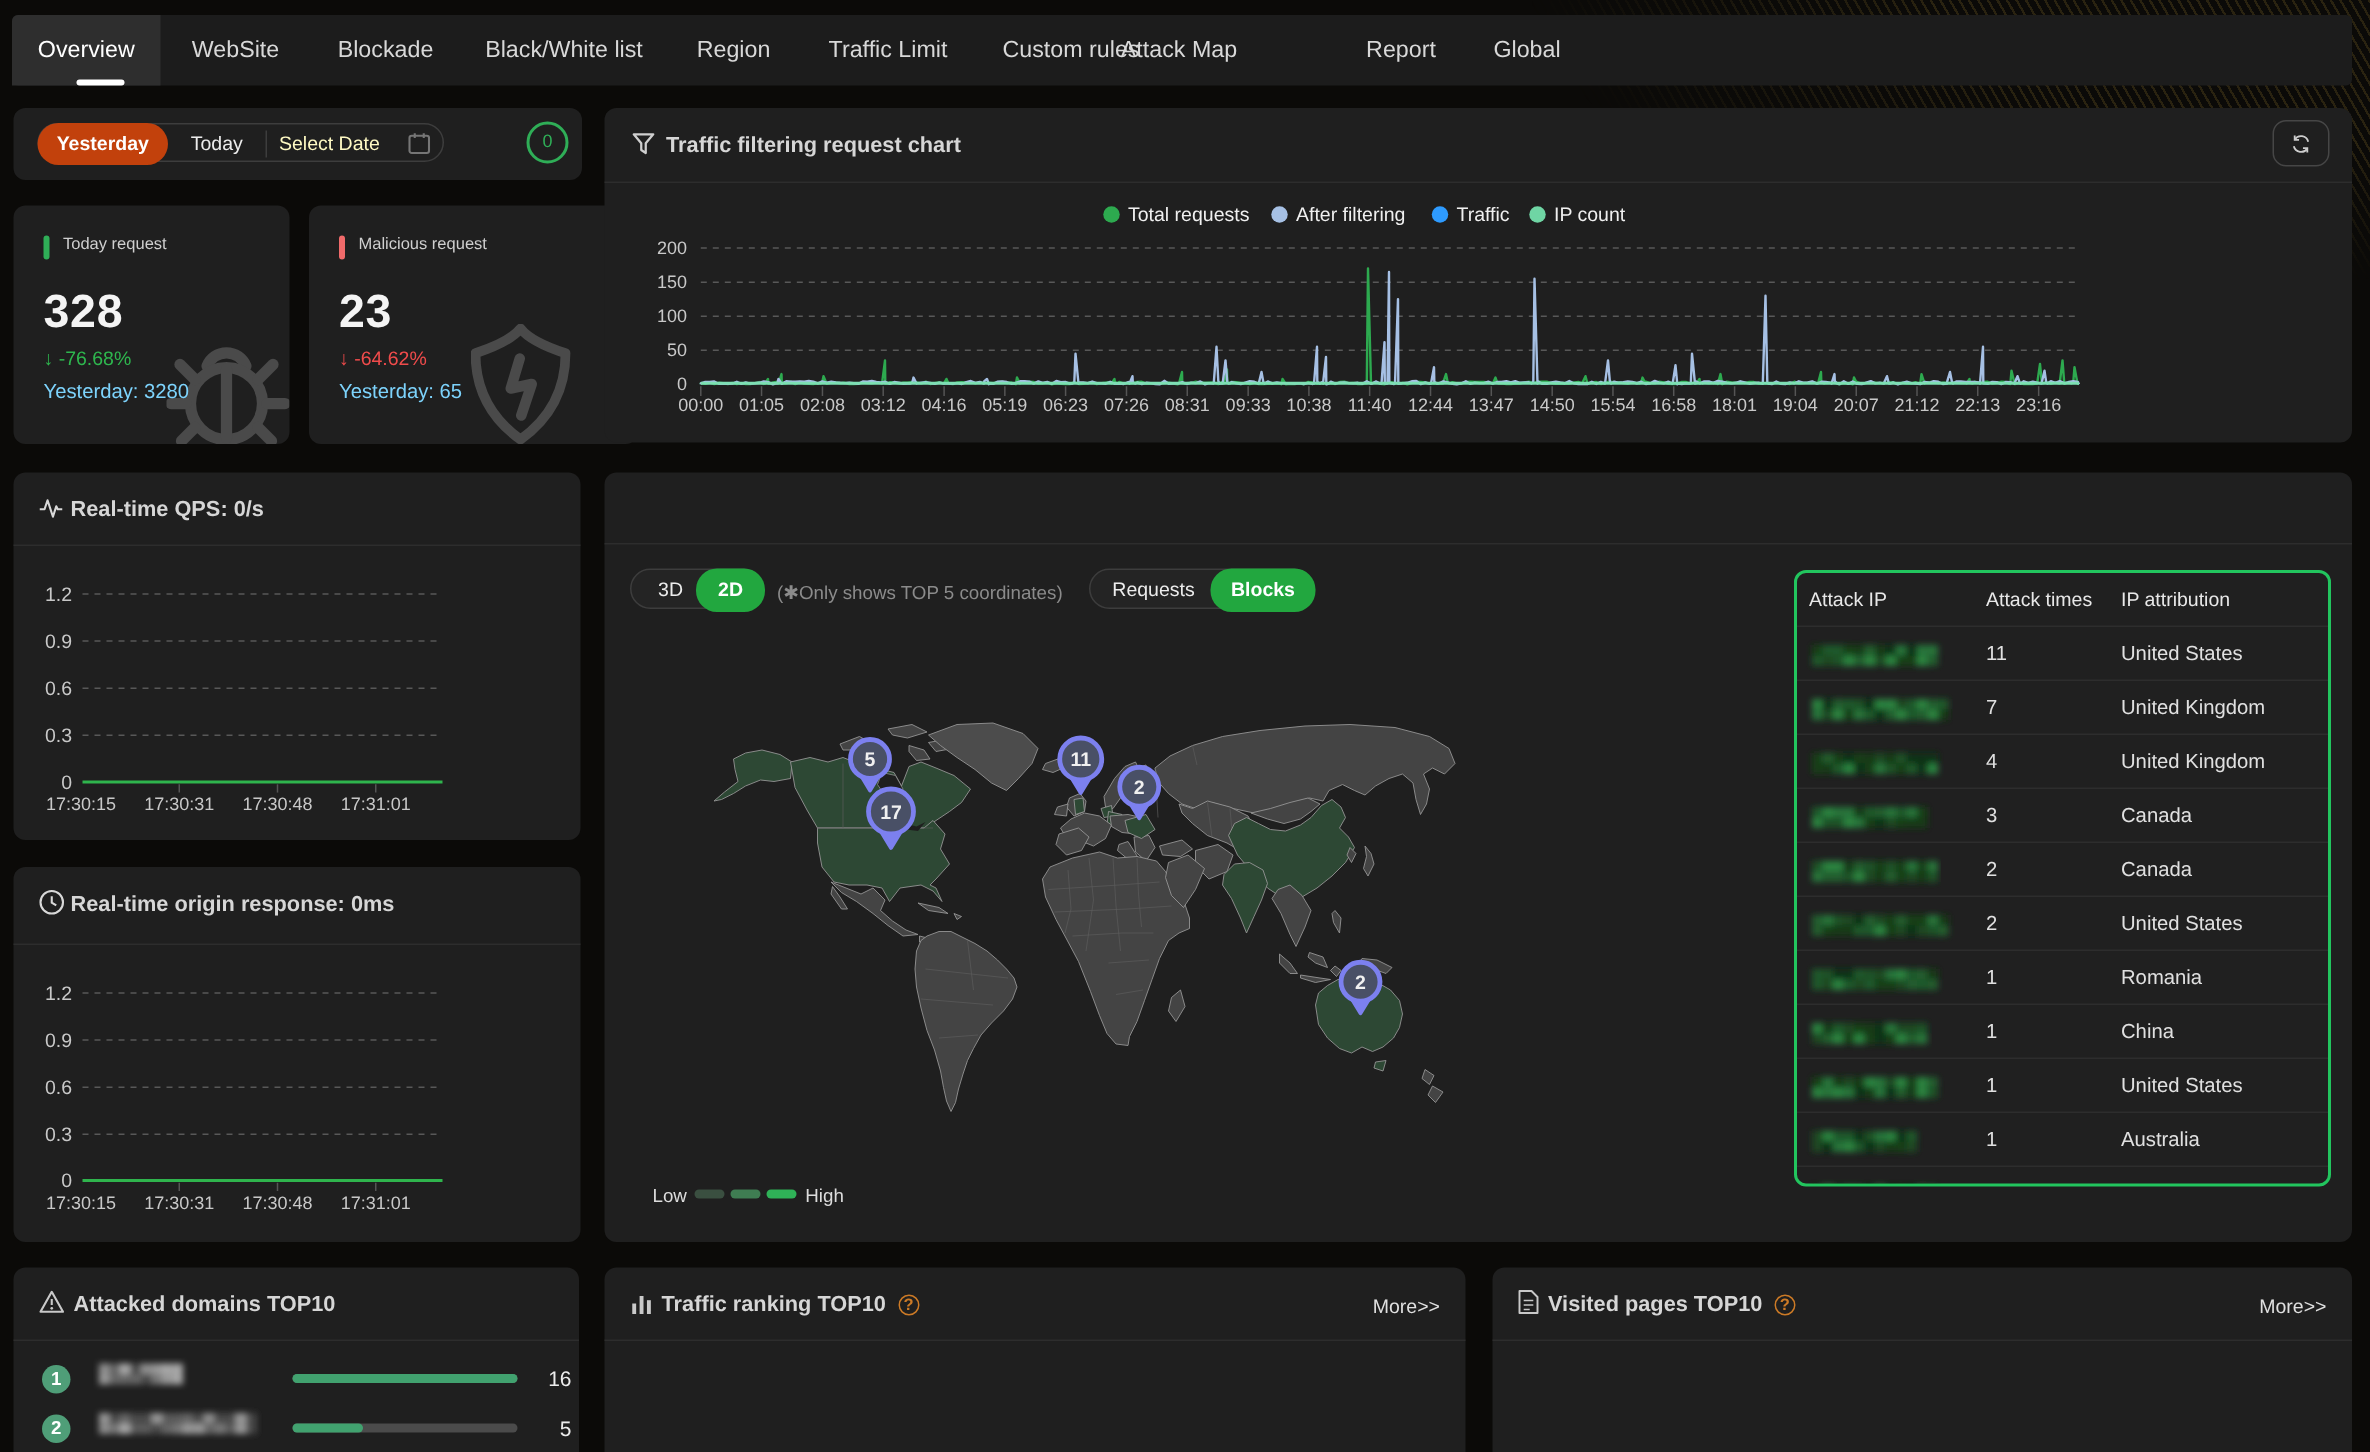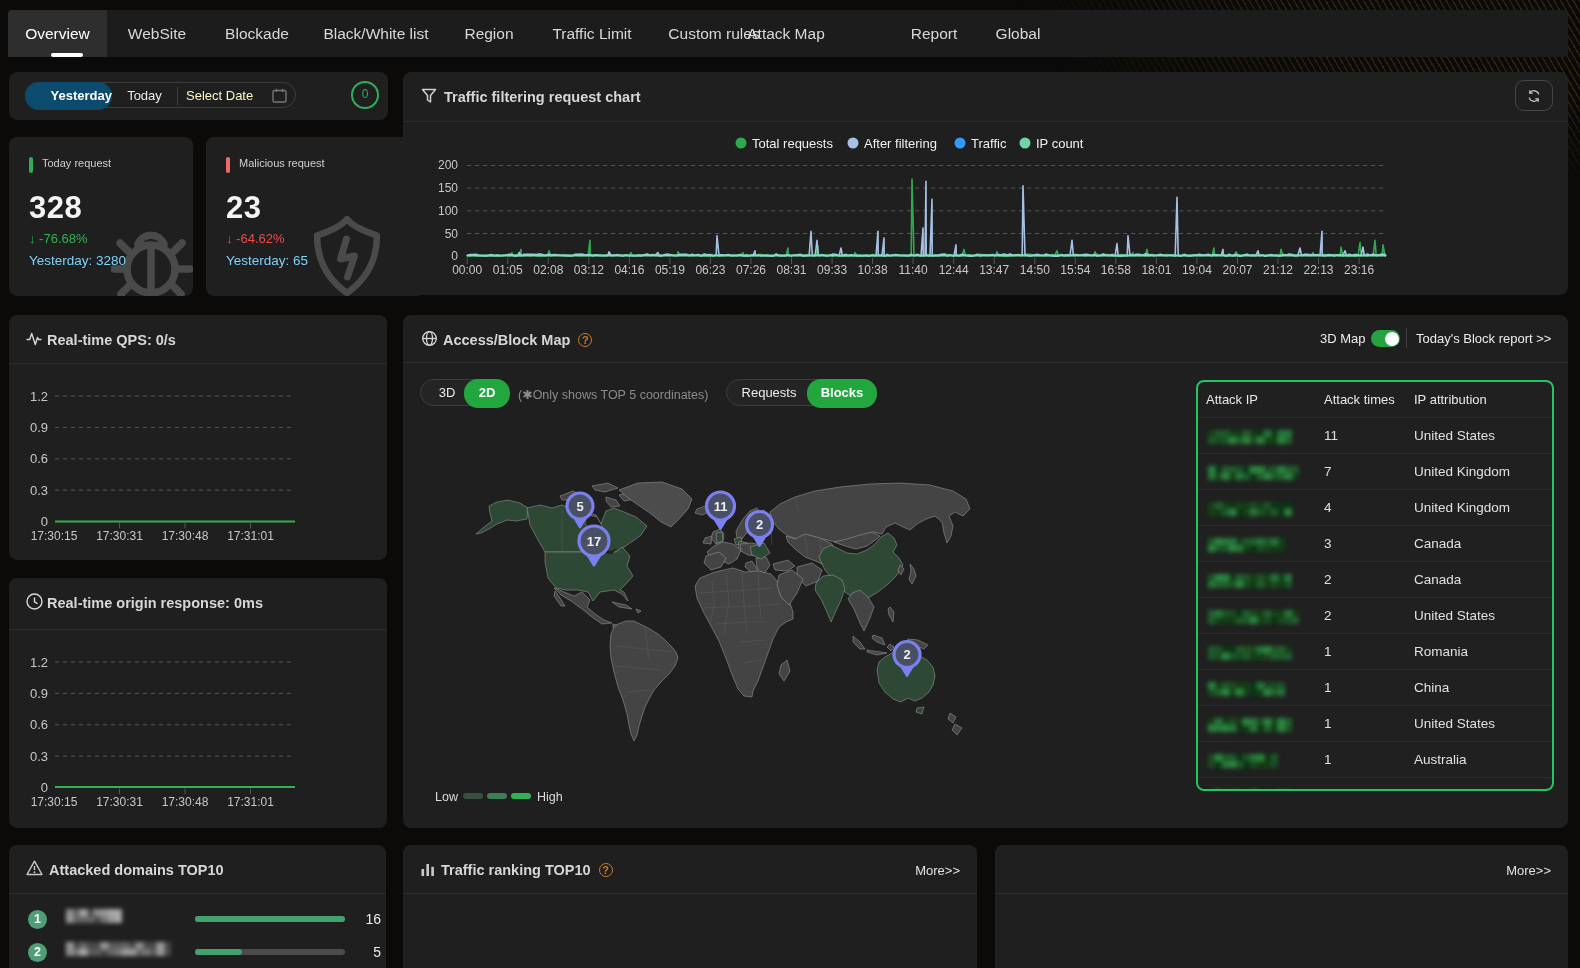--- a/index.html
+++ b/index.html
@@ -18,21 +18,21 @@
 
   
   #nav { position:absolute; left:8px; top:10px; width:1560px; height:47px; background:#1c1c1c; border-radius:4px; z-index:2; }
   #nav .tab { position:absolute; top:0; height:47px; line-height:47px; font-size:15.5px; color:#d8d8d8; transform:translateX(-50%); white-space:nowrap; }
   #nav .active-bg { position:absolute; left:0; top:0; width:99px; height:47px; background:#2e2e2e; border-radius:4px 0 0 0; }
   #nav .underline { position:absolute; left:43px; top:43px; width:32px; height:3.5px; background:#fff; border-radius:2px; }
 
   
   #toolbar { left:9px; top:72px; width:379px; height:48px; }
   #seg { position:absolute; left:16px; top:10px; width:271px; height:26px; border:1px solid #3d3d3d; border-radius:14px; background:#1f1f1f; }
-  #seg .yes { position:absolute; left:-1px; top:-1px; width:87px; height:28px; background:#0c4a6e; border-radius:14px; color:#fff; font-weight:bold; font-size:13px; text-align:right; line-height:27px; }
+  #seg .yes { position:absolute; left:-1px; top:-1px; width:87px; height:28px; background:#c2410c; border-radius:14px; color:#fff; font-weight:bold; font-size:13px; text-align:center; line-height:27px; }
   #seg .tod { position:absolute; left:86px; top:0; width:65px; height:26px; color:#ececec; font-size:13px; text-align:center; line-height:25px; }
   #seg .sep { position:absolute; left:151px; top:4px; width:1px; height:18px; background:#3d3d3d; }
   #seg .sel { position:absolute; left:160px; top:0; height:26px; color:#fef9c3; font-size:13px; line-height:25px; }
   #badge { position:absolute; left:342px; top:9px; width:28px; height:28px; border:2.5px solid #2fae57; border-radius:50%; color:#2fae57; font-size:12px; text-align:center; line-height:23px; }
 
   
   #stat1 { left:9px; top:137px; width:184px; height:159px; overflow:hidden; }
   #stat2 { left:206px; top:137px; width:219px; height:159px; overflow:hidden; }
   .stat .t,.stat .num,.stat .delta,.stat .yest { z-index:2; }
   .stat .bar { position:absolute; left:20px; top:20px; width:4px; height:16px; border-radius:2px; }
@@ -284,34 +284,20 @@
       <line x1="110.5" y1="210.5" x2="110.5" y2="216" stroke="#555" stroke-width="1"></line>
       <text x="110.5" y="228" font-size="12" fill="#c8c8c8" text-anchor="middle">17:30:31</text>
       <line x1="176.0" y1="210.5" x2="176.0" y2="216" stroke="#555" stroke-width="1"></line>
       <text x="176.0" y="228" font-size="12" fill="#c8c8c8" text-anchor="middle">17:30:48</text>
       <line x1="241.5" y1="210.5" x2="241.5" y2="216" stroke="#555" stroke-width="1"></line>
       <text x="241.5" y="228" font-size="12" fill="#c8c8c8" text-anchor="middle">17:31:01</text>
     </svg>
 </div>
 
 <div id="mapcard" class="card">
-  <div class="hdr">
-    <svg style="position:absolute;left:19px;top:16px;" width="15" height="15" viewBox="0 0 15 15">
-        <circle cx="7.5" cy="7.5" r="6.8" fill="none" stroke="#d8d8d8" stroke-width="1.3"></circle>
-        <ellipse cx="7.5" cy="7.5" rx="3" ry="6.8" fill="none" stroke="#d8d8d8" stroke-width="1.3"></ellipse>
-        <line x1="0.7" y1="7.5" x2="14.3" y2="7.5" stroke="#d8d8d8" stroke-width="1.3"></line>
-      </svg>
-    <div class="ttl" style="left:40px;">Access/Block Map<span class="qmark">?</span></div>
-    <div style="position:absolute;left:917px;top:16px;font-size:13px;color:#ececec;">3D Map</div>
-    <div style="position:absolute;left:968px;top:15px;width:29px;height:17px;background:#26a241;border-radius:9px;">
-        <div style="position:absolute;right:1.5px;top:1.5px;width:14px;height:14px;background:#fff;border-radius:50%;"></div>
-      </div>
-    <div style="position:absolute;left:1003px;top:13px;width:1px;height:20px;background:#3f3f3f;"></div>
-    <div style="position:absolute;left:1013px;top:16px;font-size:13px;color:#ececec;">Today's Block report &gt;&gt;</div>
-  </div>
   <div class="divider" style="top:47px;"></div>
   <div class="pillseg" style="left:17px;top:64px;width:89px;">
     <div class="off" style="left:4px;width:44px;">3D</div>
     <div class="on" style="left:43px;width:46px;">2D</div>
   </div>
   <div id="mapnote">(✱Only shows TOP 5 coordinates)</div>
   <div class="pillseg" style="left:323px;top:64px;width:150px;">
     <div class="off" style="left:0;width:84px;">Requests</div>
     <div class="on" style="left:80px;width:70px;">Blocks</div>
   </div>
@@ -921,15 +907,24 @@
         <rect x="0.5" y="7" width="2.6" height="7" fill="#c9c9c9"></rect>
         <rect x="5.4" y="2" width="2.6" height="12" fill="#c9c9c9"></rect>
         <rect x="10.3" y="4.8" width="2.6" height="9.2" fill="#c9c9c9"></rect>
       </svg>
     <div class="ttl" style="left:38px;">Traffic ranking TOP10<span class="qmark">?</span></div>
   </div>
   <div class="more">More&gt;&gt;</div>
   <div class="divider" style="top:48px;"></div>
 </div>
 <div id="br" class="card">
+  <div class="hdr">
+    <svg style="position:absolute;left:17px;top:15px;" width="14" height="16" viewBox="0 0 14 16">
+        <path d="M1 0.7 h8 l4 4 v10.6 h-12 z" fill="none" stroke="#c9c9c9" stroke-width="1.3" stroke-linejoin="round"></path>
+        <line x1="3.8" y1="7" x2="10.2" y2="7" stroke="#c9c9c9" stroke-width="1"></line>
+        <line x1="3.8" y1="10" x2="10.2" y2="10" stroke="#c9c9c9" stroke-width="1"></line>
+        <line x1="3.8" y1="13" x2="7.8" y2="13" stroke="#c9c9c9" stroke-width="1"></line>
+      </svg>
+    <div class="ttl" style="left:37px;">Visited pages TOP10<span class="qmark">?</span></div>
+  </div>
   <div class="more">More&gt;&gt;</div>
   <div class="divider" style="top:48px;"></div>
 </div>
 
 </body></html>

